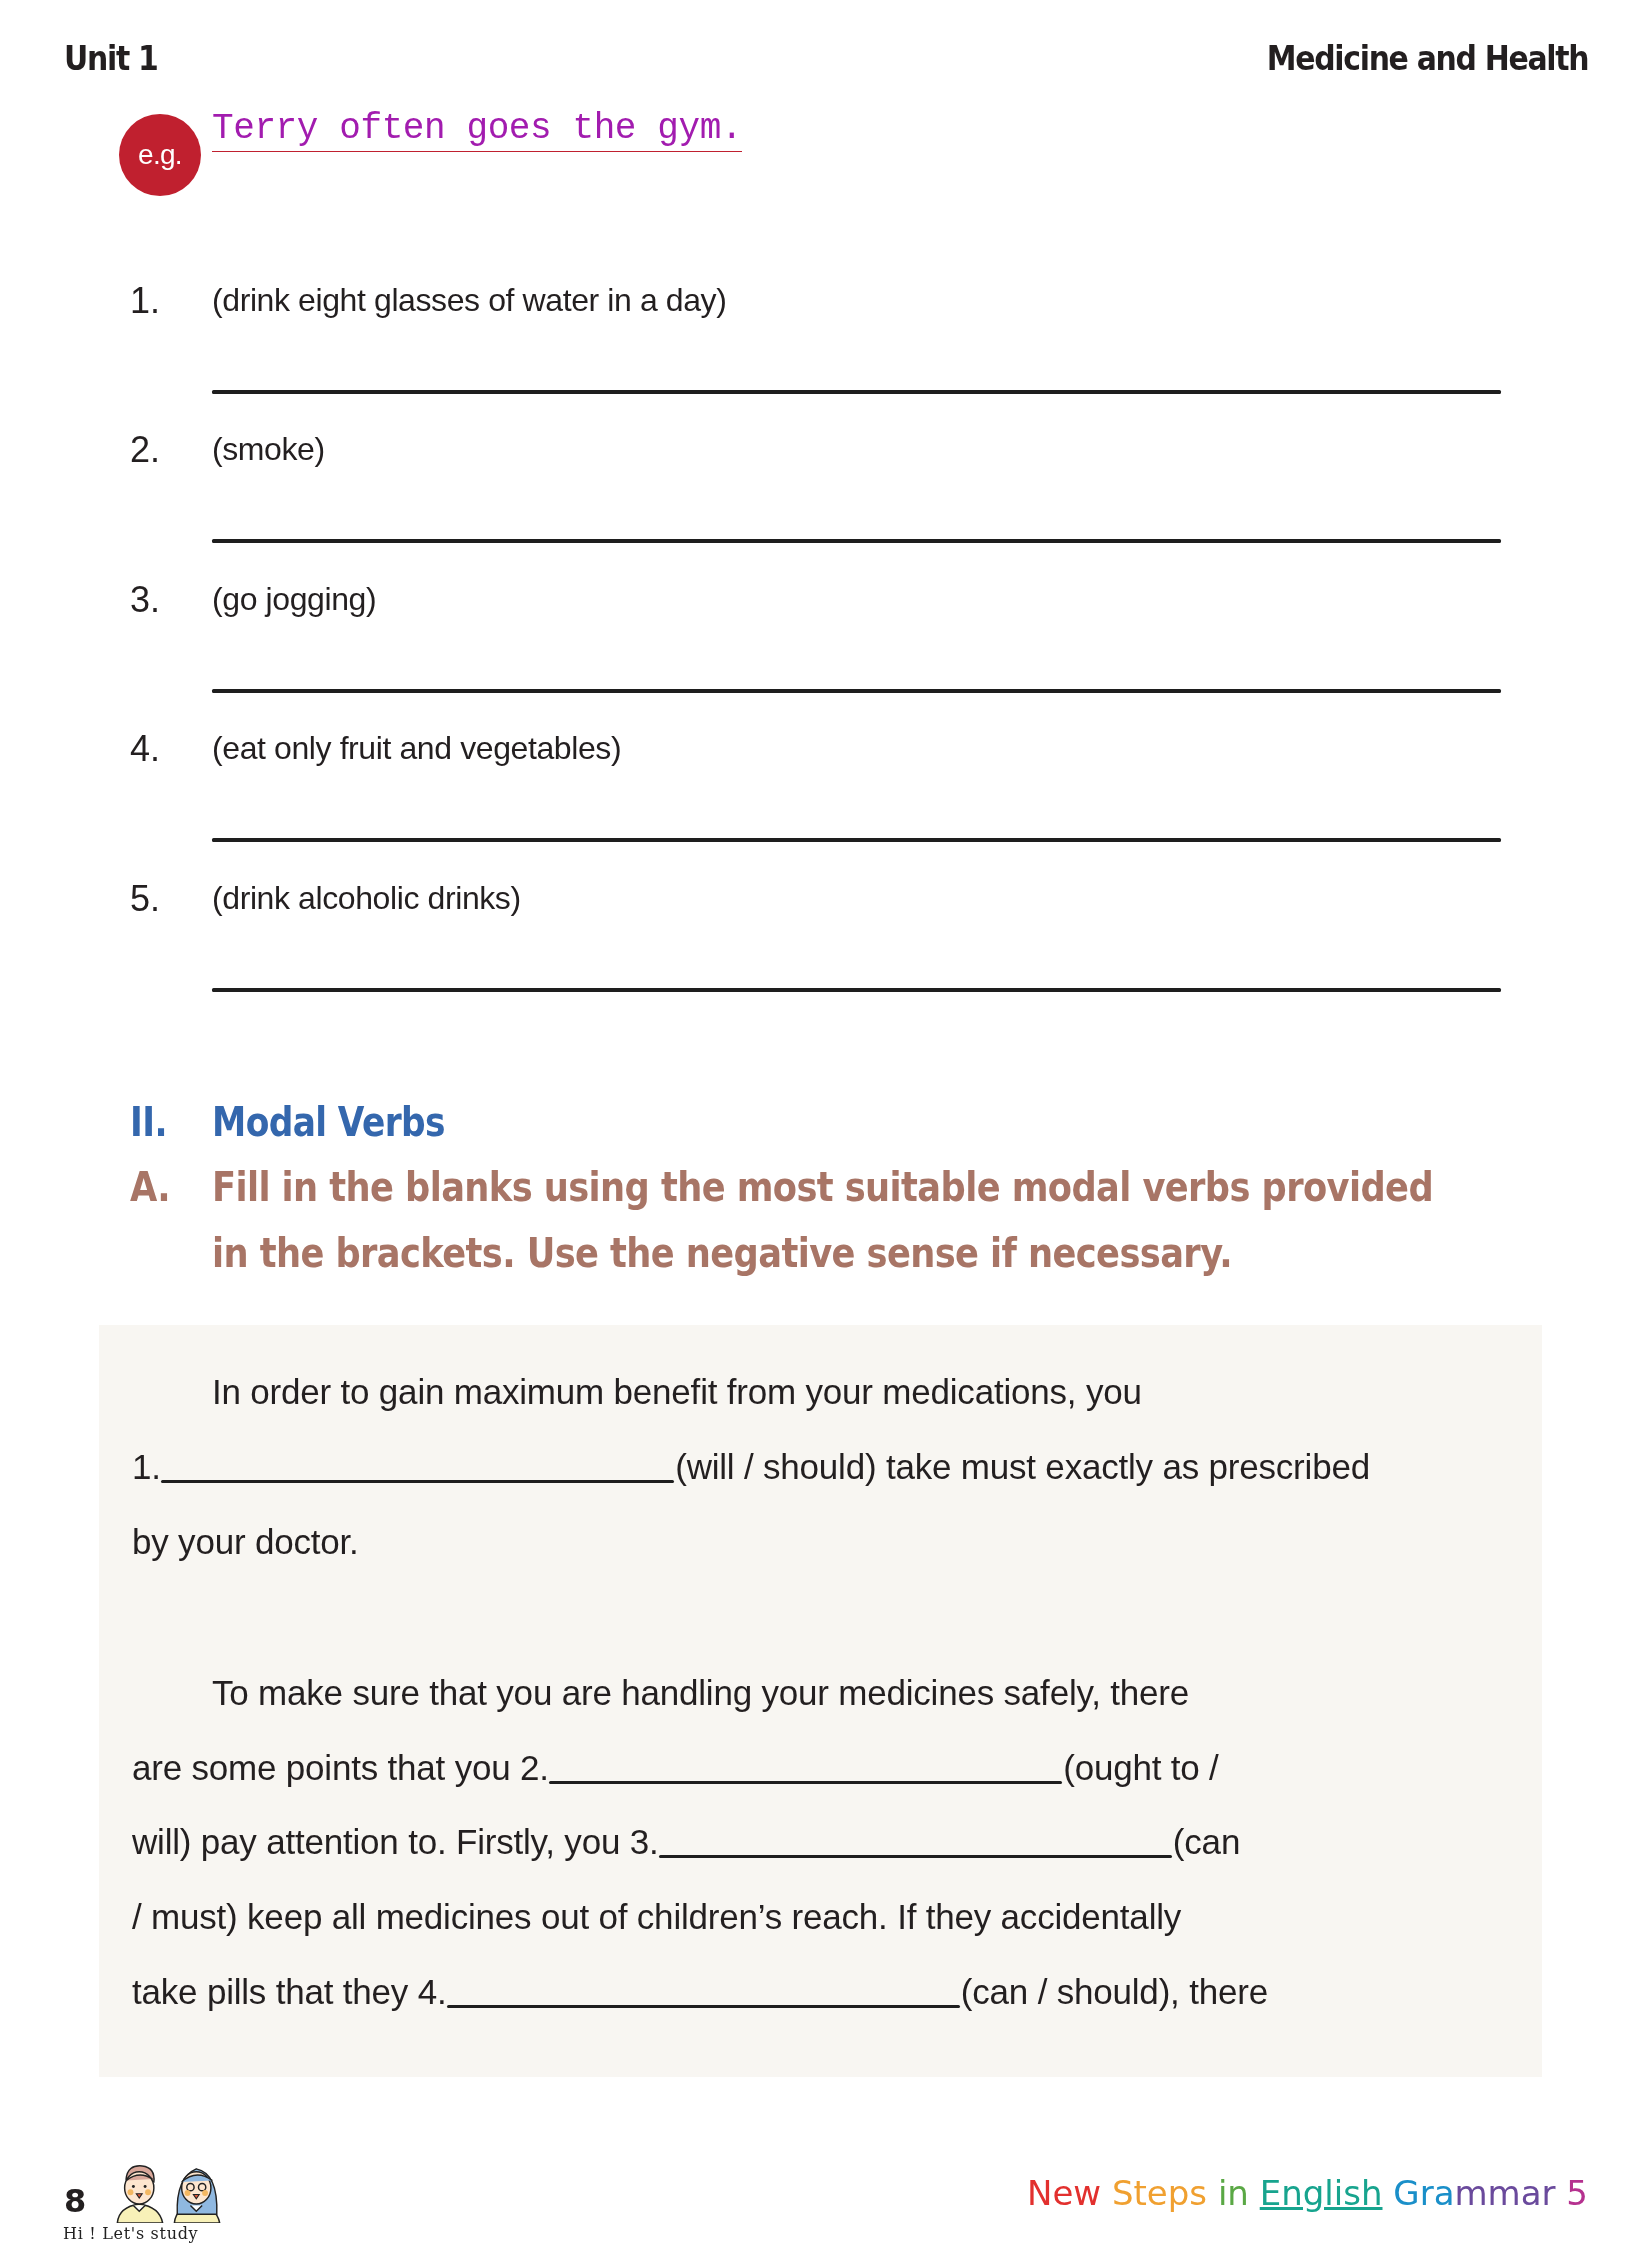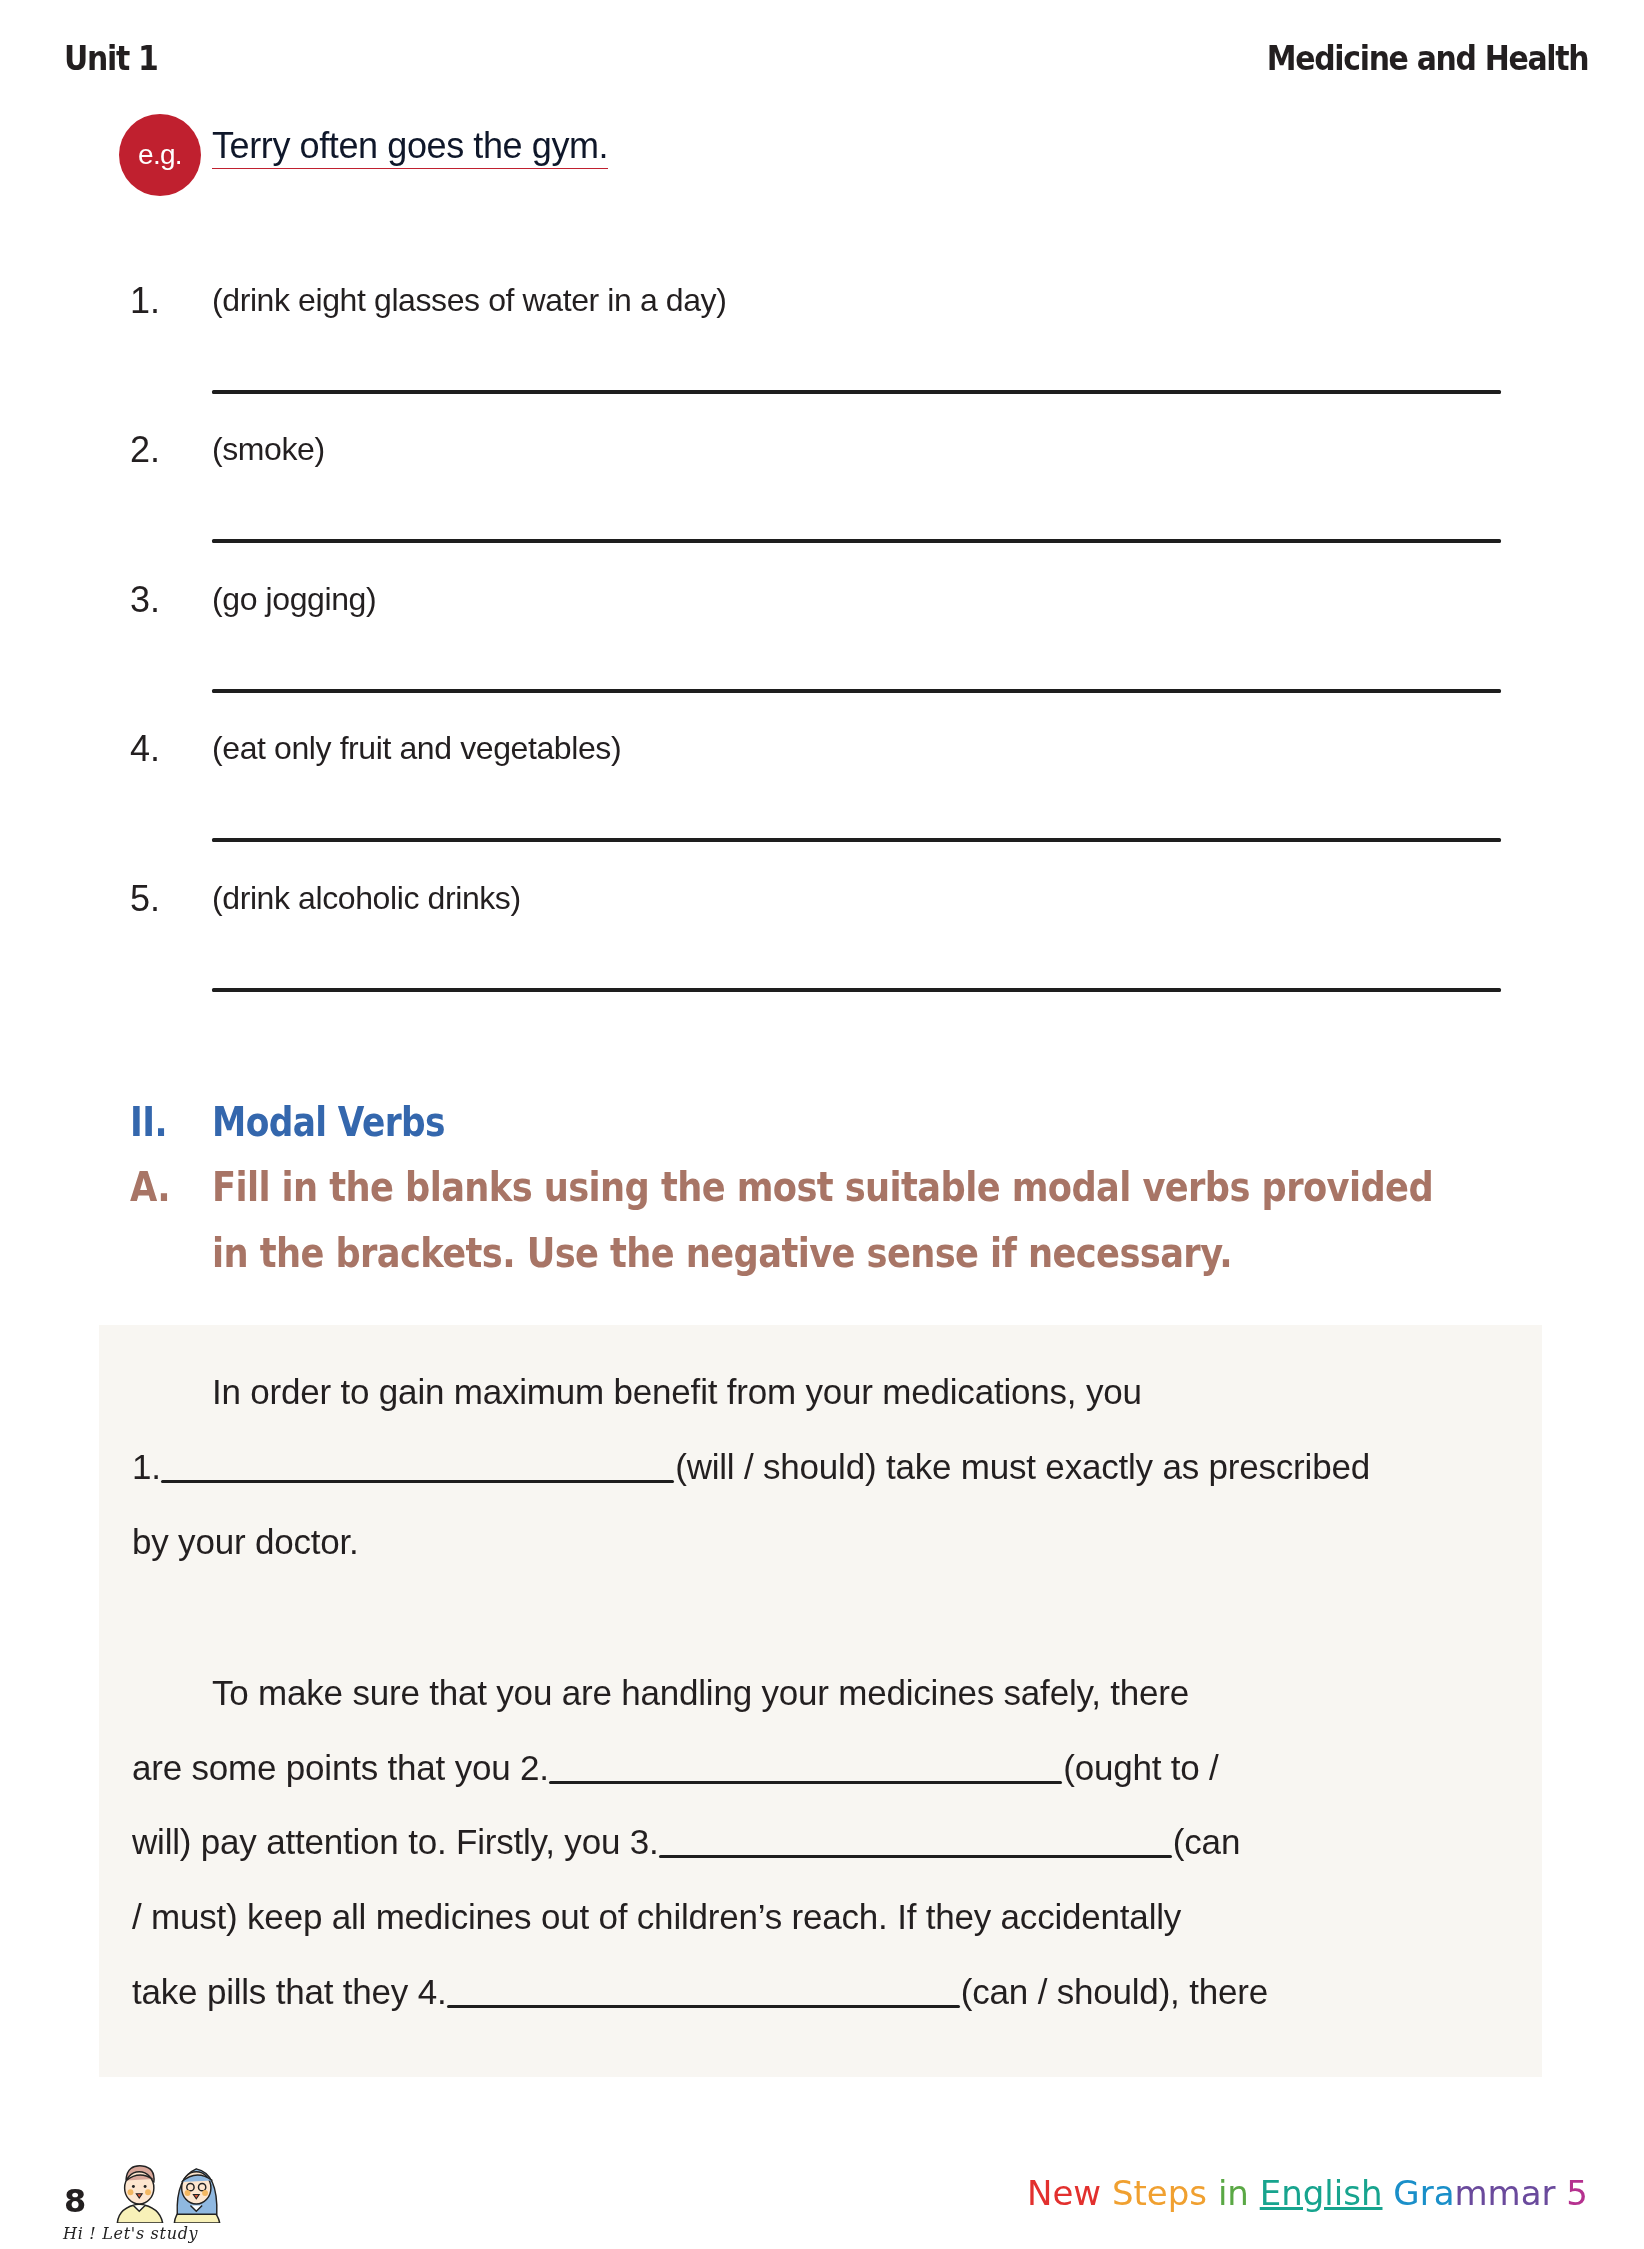--- a/index.html
+++ b/index.html
@@ -7,41 +7,41 @@
          font-family: "Liberation Sans", sans-serif; color: #231f20; }
   .abs { position: absolute; }
   .hdr { font-family: "DejaVu Sans", sans-serif; font-weight: bold; font-size: 34px; color: #231f20;
          letter-spacing: -1.5px; transform: scaleX(0.88); }
   #unit-title { left: 64px; top: 38px; transform-origin: left top; }
   #chapter-title { right: 57px; top: 38px; transform-origin: right top; }
 
   .eg-badge { left: 119px; top: 114px; width: 82px; height: 82px; border-radius: 50%;
               background: #c0202f; color: #ffffff; font-size: 28px; display: flex;
               align-items: center; justify-content: center; letter-spacing: -0.7px; }
-  .eg-text { left: 212px; top: 127px; font-size: 36px; color: #0f172a; letter-spacing: -0.4px;
-             padding-bottom: 2.9px; border-bottom: 1.5px solid #c0202f; line-height: 38px; }
+  .eg-text { left: 212px; top: 110px; font-size: 36px; color: #a21caf; letter-spacing: -0.4px;
+             padding-bottom: 2.9px; border-bottom: 1.5px solid #c0202f; line-height: 38px; font-family: Liberation Mono, monospace; }
 
   .q-num { left: 130px; font-size: 36px; color: #231f20; line-height: 41px; }
   .q-cue { left: 212px; font-size: 32px; color: #231f20; line-height: 41px; letter-spacing: -0.4px; }
   .answer-line { left: 212px; width: 1289px; height: 3.7px; background: #1e1e1e; border-radius: 1.5px; }
 
   .sec-title { font-family: "DejaVu Sans", sans-serif; font-weight: bold; font-size: 40px; color: #3467ad;
                transform: scaleX(0.86); transform-origin: left top; letter-spacing: -0.7px; }
   .sec-instr { font-family: "DejaVu Sans", sans-serif; font-weight: bold; font-size: 41px; color: #a87566;
                transform: scaleX(0.86); transform-origin: left top; letter-spacing: -0.7px; white-space: nowrap; }
 
   .passage-box { left: 99px; top: 1325px; width: 1443px; height: 752px; background: #f8f6f2; }
   .p-line { font-size: 35px; line-height: 41px; color: #231f20; white-space: nowrap; letter-spacing: -0.2px; }
   .blank { display: inline-block; width: 513px; height: 3.7px; background: #1e1e1e; vertical-align: -4.4px;
            margin: 0 0.7px; border-radius: 1.5px; }
 
   .page-num { left: 64px; top: 2182px; font-family: "DejaVu Sans", sans-serif; font-weight: bold;
               font-size: 32px; color: #231f20; }
   .mascots { left: 110px; top: 2163px; width: 117px; height: 60px; }
-  .mascot-caption { left: 63px; top: 2224px; font-family: "DejaVu Serif", serif; font-style: italic;
+  .mascot-caption { left: 63px; top: 2224px; font-family: "DejaVu Serif", serif; 
                     font-size: 16px; color: #222; letter-spacing: 0.7px; }
   .book-title { right: 57px; top: 2173px; font-family: "DejaVu Sans", sans-serif; font-size: 34px; }
 </style>
 </head>
 <body>
 
 <div id="unit-title" class="abs hdr">Unit 1</div>
 <div id="chapter-title" class="abs hdr">Medicine and Health</div>
 
 <div class="abs eg-badge">e.g.</div>

